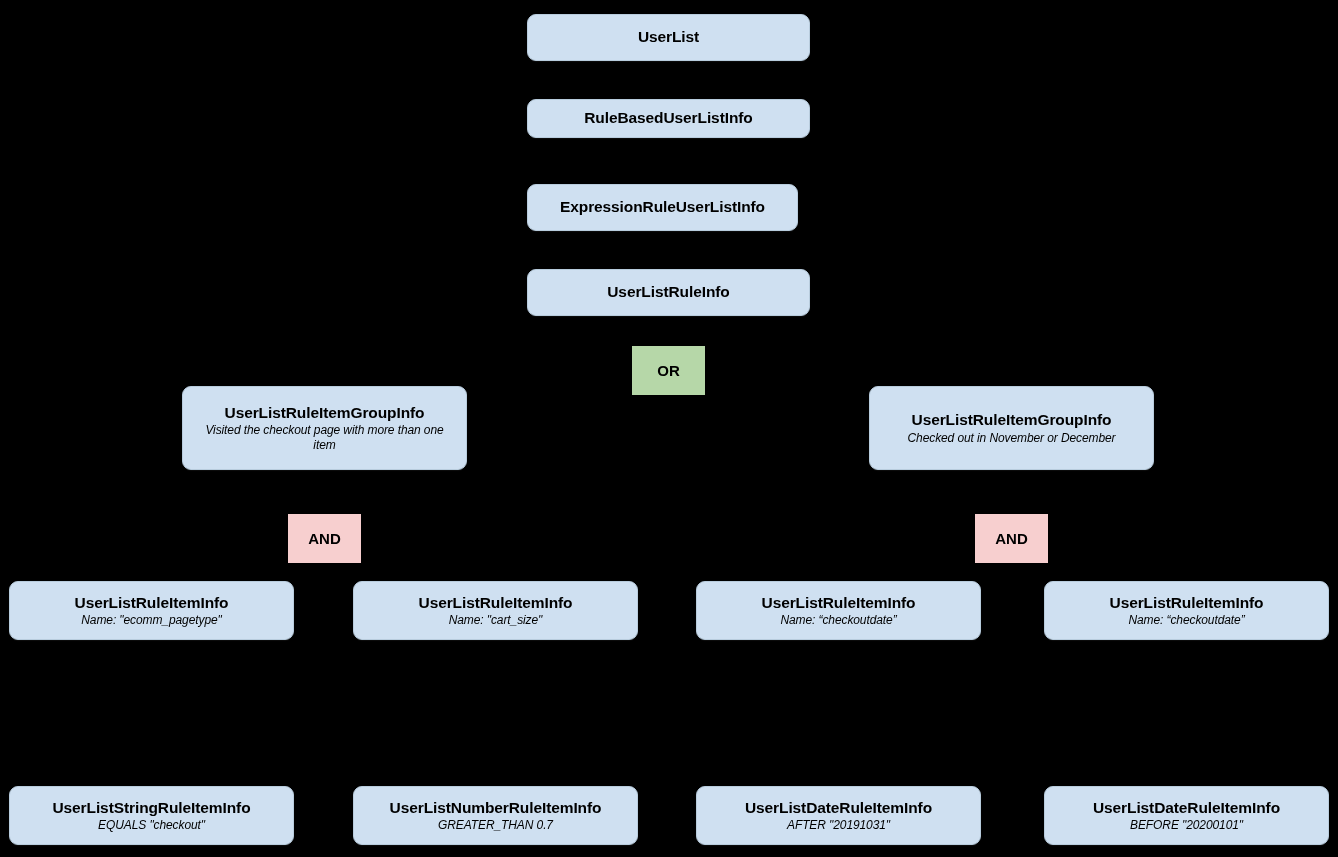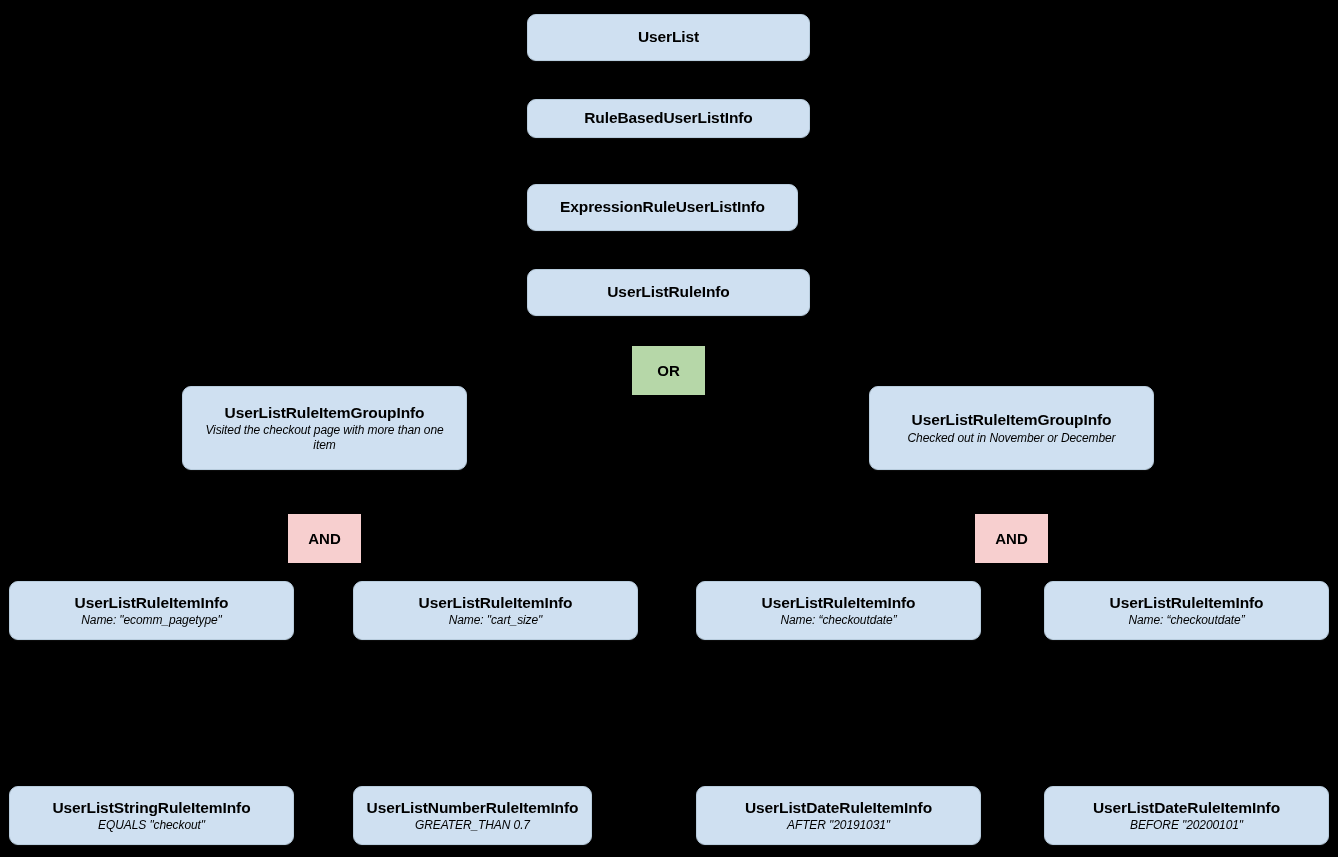--- a/index.html
+++ b/index.html
@@ -185,21 +185,21 @@
   <div class="node node-class" style="left:1044px; top:581px; width:285px; height:59px; padding:0 6px;">
     <div class="title">UserListRuleItemInfo</div>
     <div class="subtitle">Name: “checkoutdate”</div>
   </div>
 
   <div class="node node-class" style="left:9px; top:786px; width:285px; height:59px; padding:0 21px;">
     <div class="title">UserListStringRuleItemInfo</div>
     <div class="subtitle">EQUALS "checkout"</div>
   </div>
 
-  <div class="node node-class" style="left:353px; top:786px; width:239px; height:59px; padding:0 6px;">
+  <div class="node node-class" style="left:353px; top:786px; width:285px; height:59px; padding:0 6px;">
     <div class="title">UserListNumberRuleItemInfo</div>
     <div class="subtitle">GREATER_THAN 0.7</div>
   </div>
 
   <div class="node node-class" style="left:696px; top:786px; width:285px; height:59px; padding:0 6px;">
     <div class="title">UserListDateRuleItemInfo</div>
     <div class="subtitle">AFTER "20191031"</div>
   </div>
 
   <div class="node node-class" style="left:1044px; top:786px; width:285px; height:59px; padding:0 6px;">

